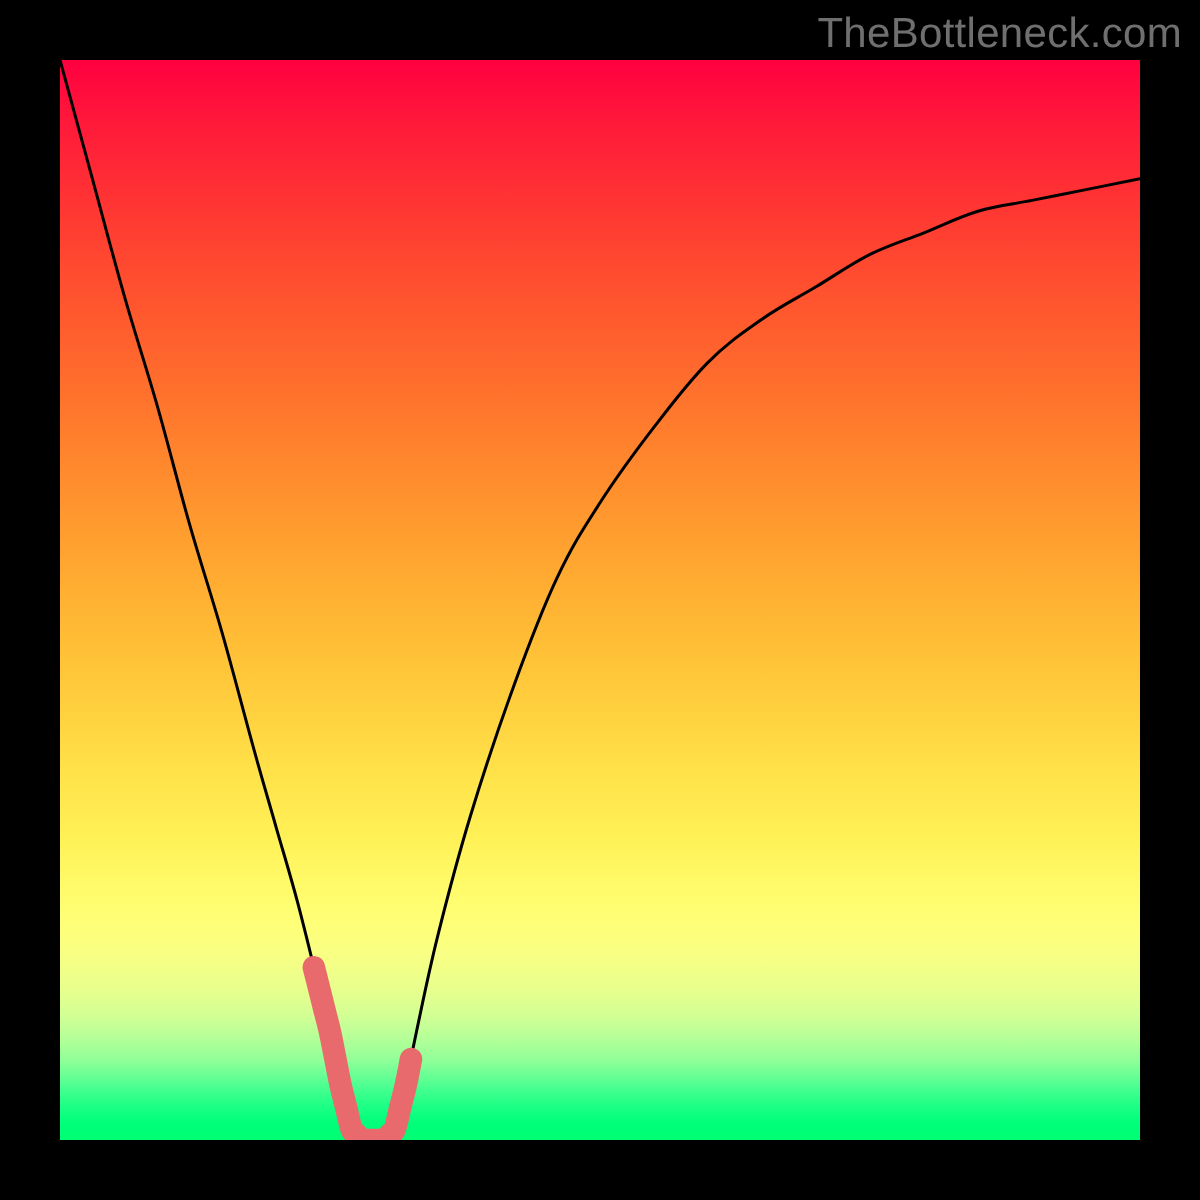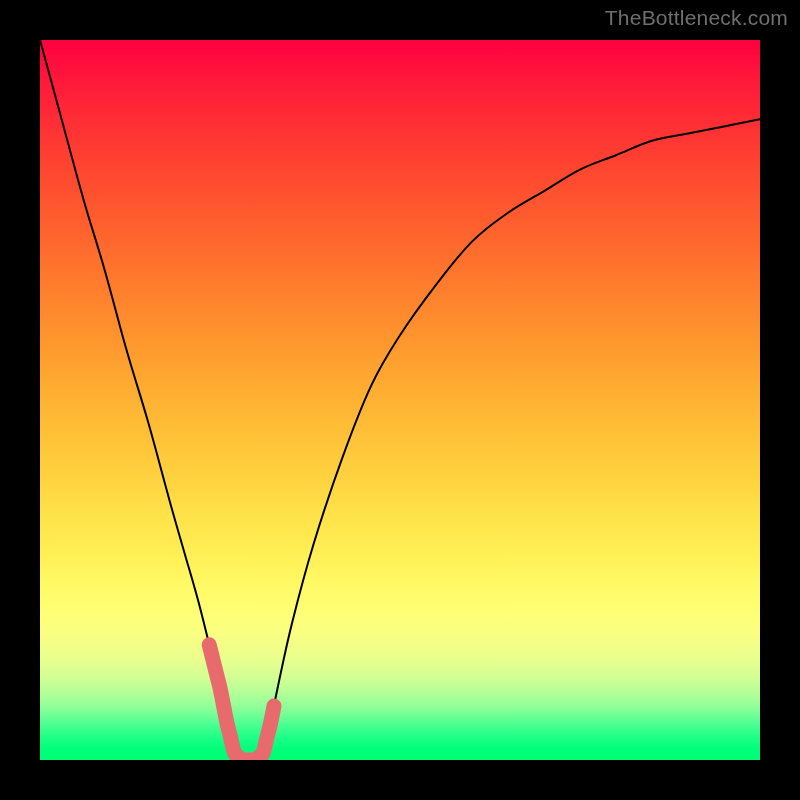--- a/index.html
+++ b/index.html
@@ -54,21 +54,21 @@
       #1aff85 97%,
       #00ff7b 98.5%,
       #00ff73 100%
     );
   }
   .watermark {
     position: absolute;
     top: 6px;
     right: 12px;
     color: #6f6f6f;
-    font-size: 21px;
+    font-size: 28px;
     font-weight: 500;
     letter-spacing: 0.2px;
     user-select: none;
   }
   svg.curves {
     position: absolute;
     left: 0; top: 0;
     width: 720px; height: 720px;
   }
 </style>

